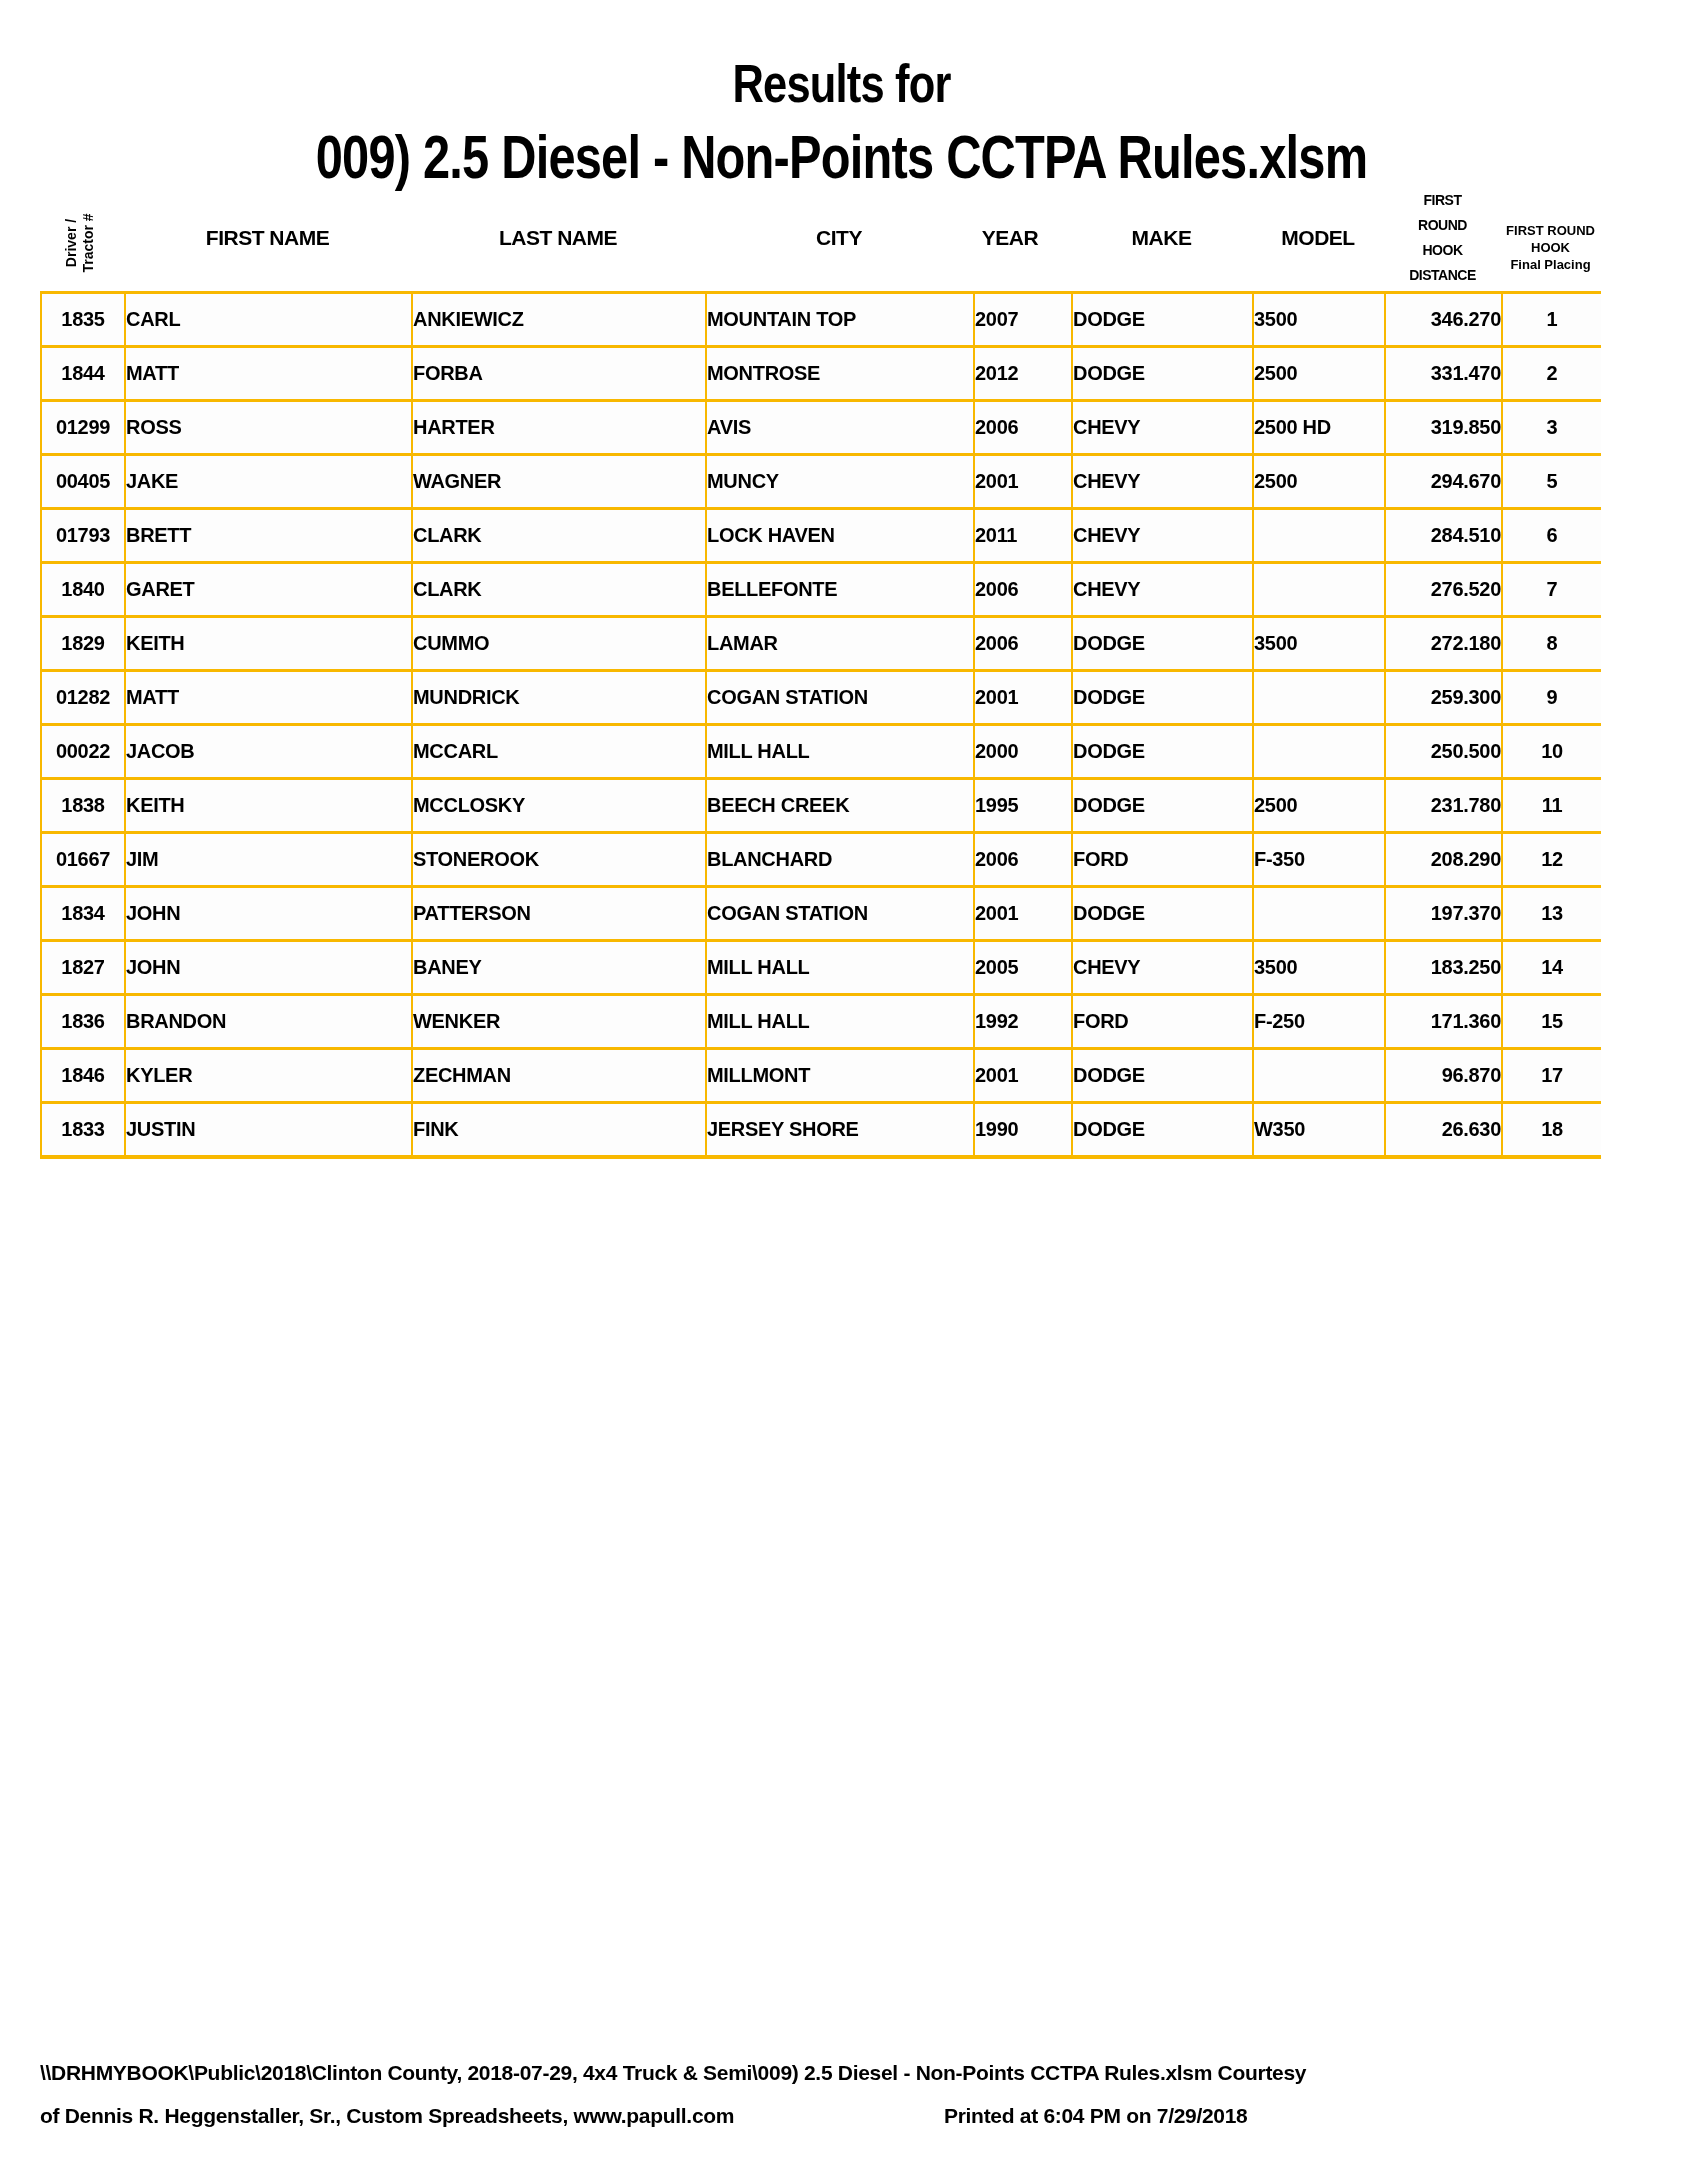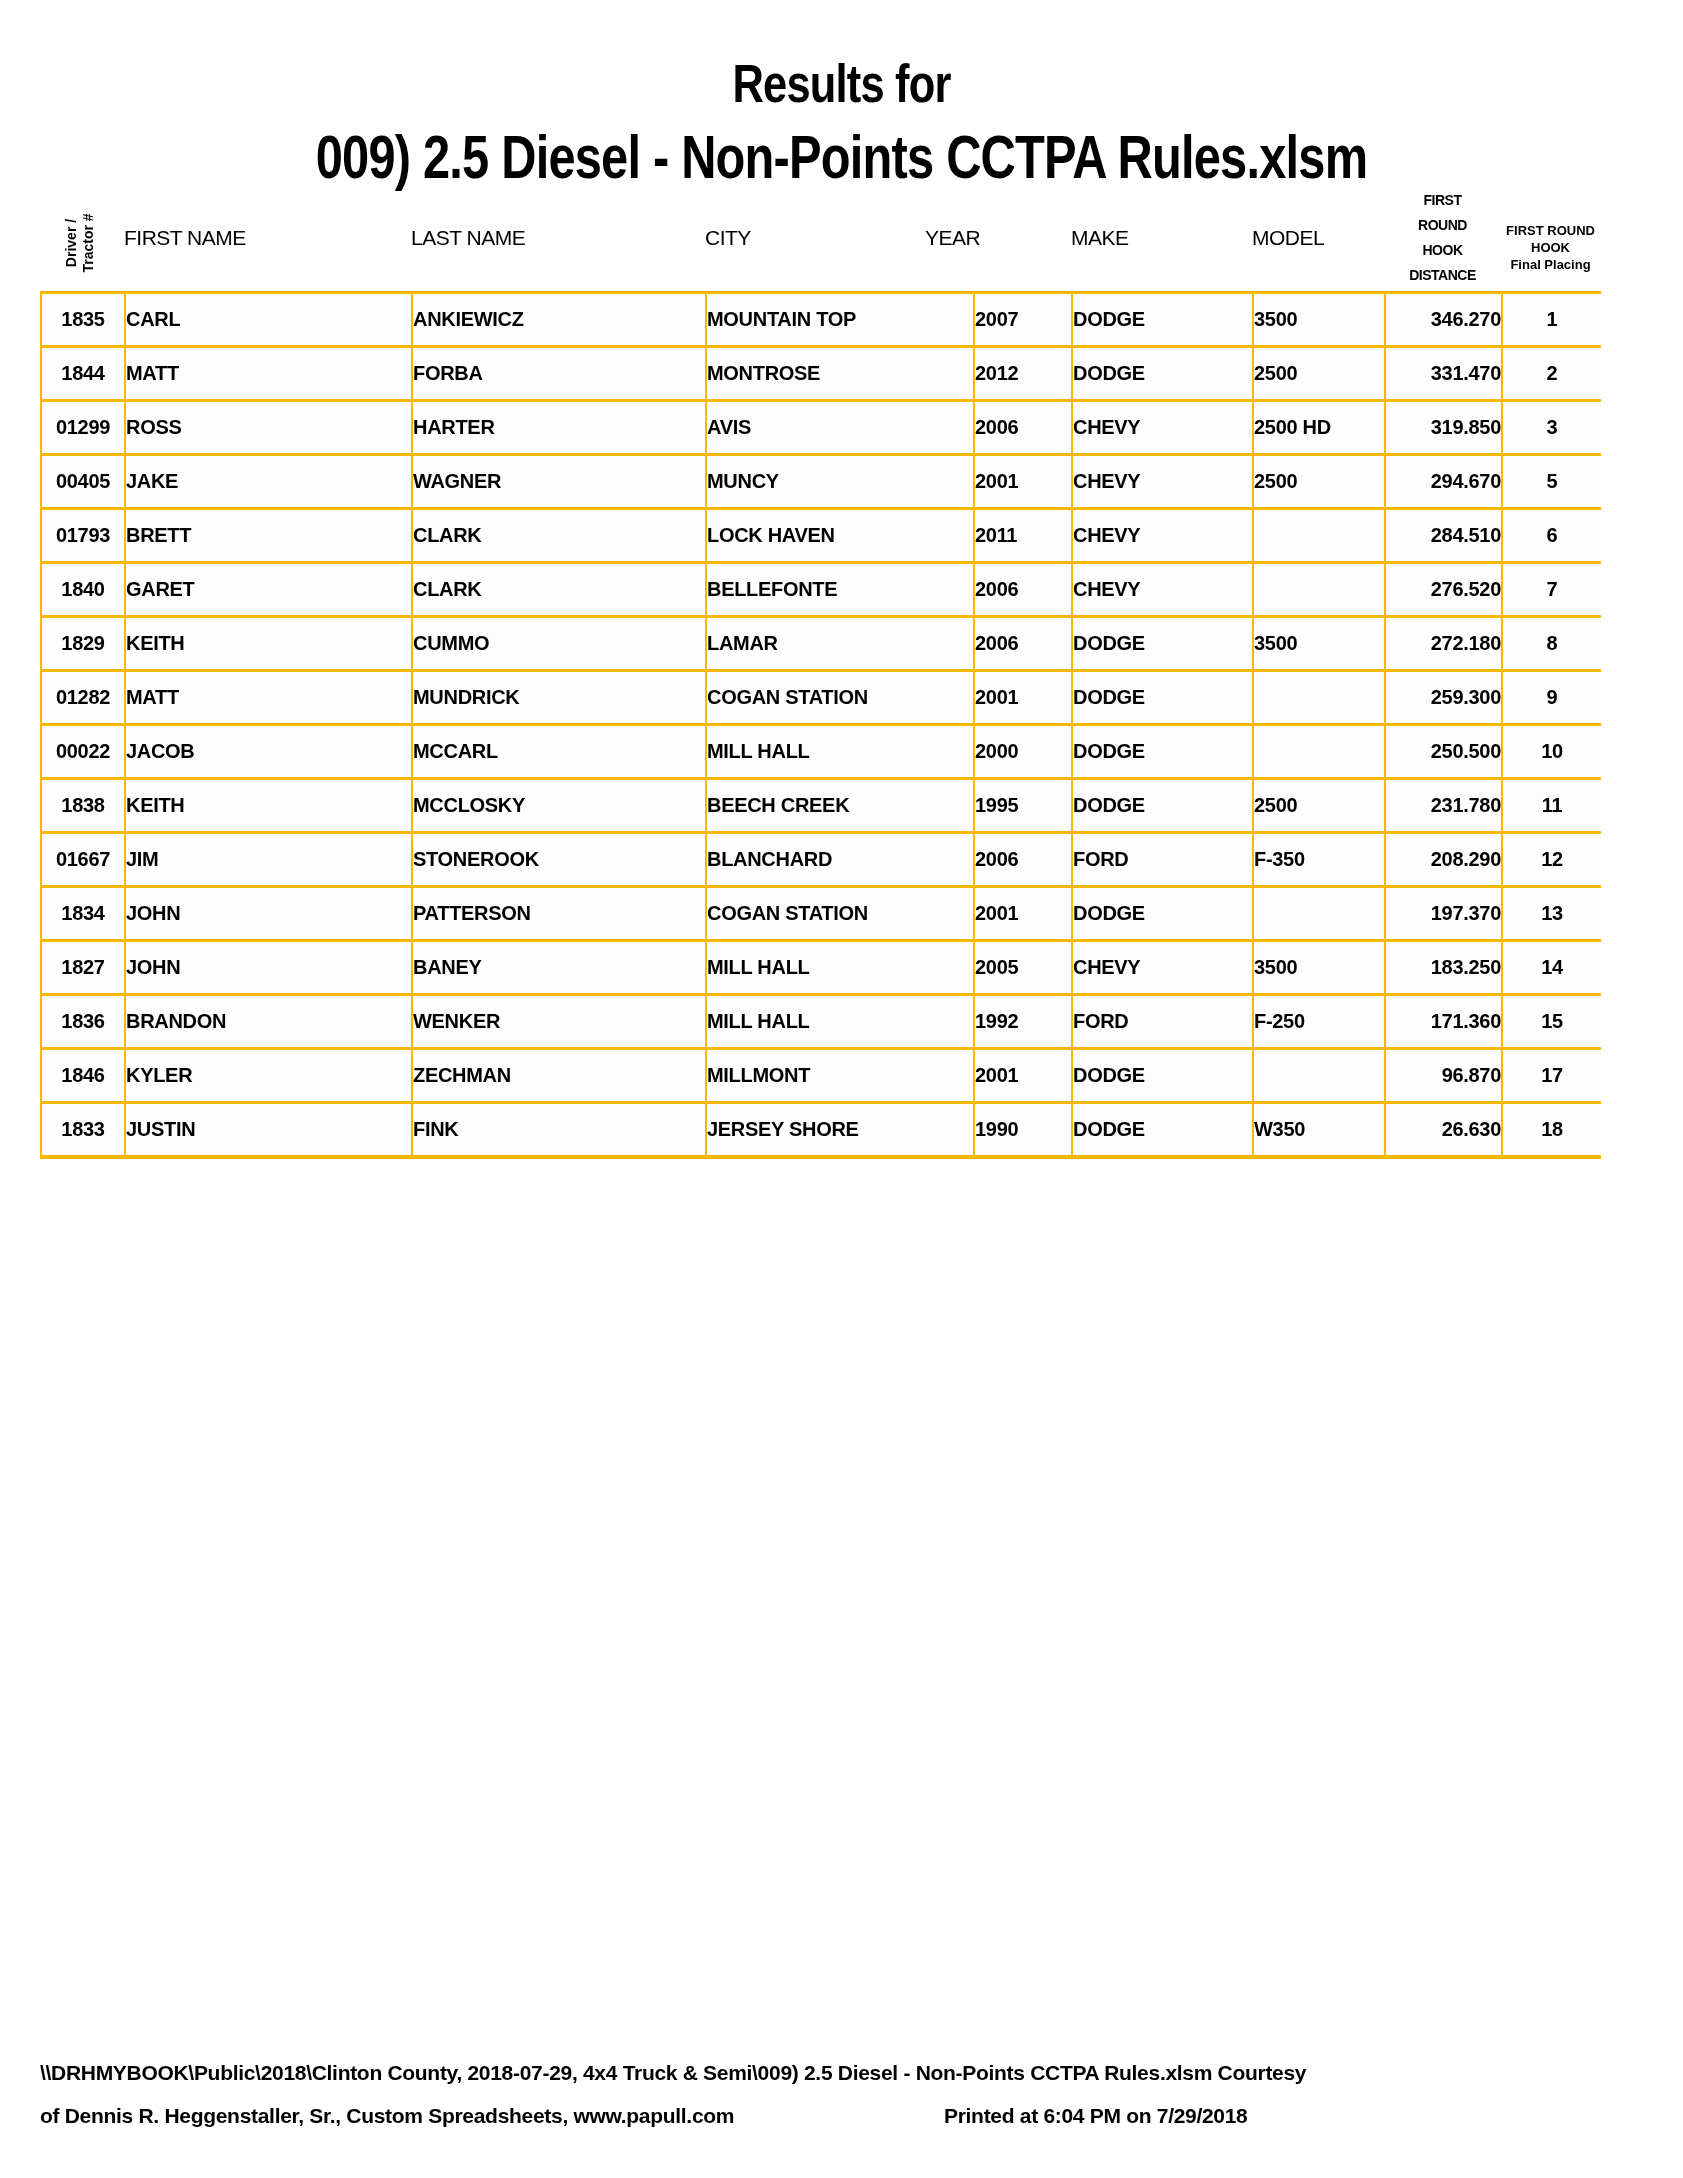--- a/index.html
+++ b/index.html
@@ -21,21 +21,21 @@
   }
   .title2{
     position:absolute;top:127px;left:0;width:1683px;
     text-align:center;font-size:61px;font-weight:bold;line-height:1;
     transform:scaleX(0.80);transform-origin:center;
     letter-spacing:-1px;white-space:nowrap;
   }
   
   .colhead{
     position:absolute;top:226px;height:28px;
-    font-size:21px;font-weight:normal;
+    font-size:21px;font-weight:bold;text-align:center;
     letter-spacing:-0.5px;white-space:nowrap;
   }
   .rot-head{
     position:absolute;left:34px;top:194px;width:91px;height:97px;
     display:flex;align-items:center;justify-content:center;
   }
   .rot-head .inner{
     transform:rotate(-90deg);
     font-size:14px;font-weight:bold;line-height:17px;text-align:center;
     white-space:nowrap;
@@ -91,21 +91,21 @@
   <div class="rot-head">
     <div class="inner">
       <div>Driver /</div>
       <div>Tractor #</div>
     </div>
   </div>
 
   <div class="colhead" style="left:124px;width:287px;">FIRST NAME</div>
   <div class="colhead" style="left:411px;width:294px;">LAST NAME</div>
   <div class="colhead" style="left:705px;width:268px;">CITY</div>
-  <div class="colhead" style="left:925px;width:98px;">YEAR</div>
+  <div class="colhead" style="left:961px;width:98px;">YEAR</div>
   <div class="colhead" style="left:1071px;width:181px;">MAKE</div>
   <div class="colhead" style="left:1252px;width:132px;">MODEL</div>
 
   <div class="dist-head">
     <div>FIRST</div>
     <div>ROUND</div>
     <div>HOOK</div>
     <div>DISTANCE</div>
   </div>
 

